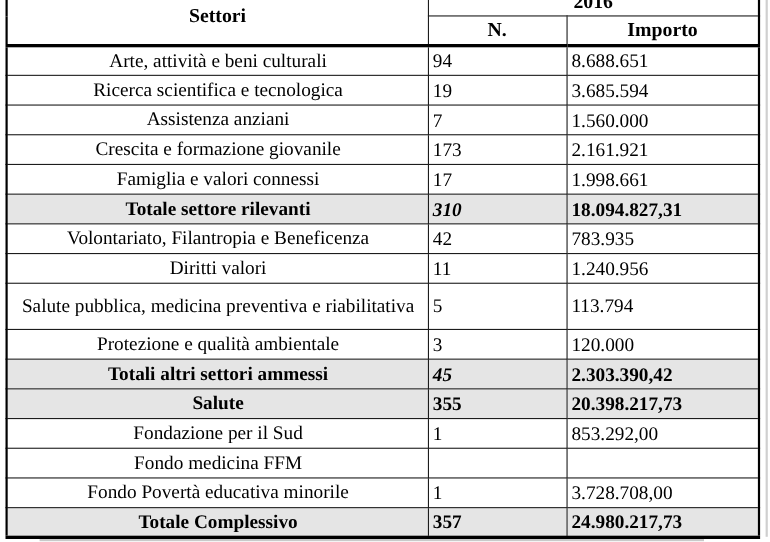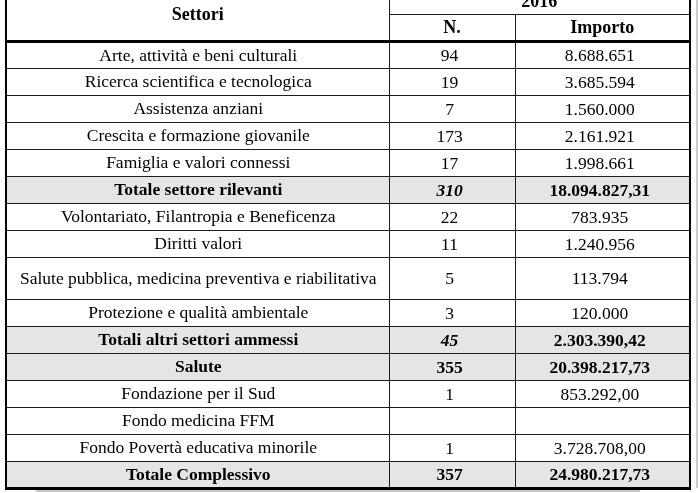--- a/index.html
+++ b/index.html
@@ -45,21 +45,21 @@
   tbody tr { height: 27px; }
   tbody tr.tall { height: 42px; }
   td.c-label {
     text-align: center;
     vertical-align: middle;
     padding: 1px 6px 1px 7px;
     font-size: 17.5px;
     line-height: 1.12;
   }
   td.c-n, td.c-importo {
-    text-align: center;
+    text-align: left;
     vertical-align: middle;
     padding: 1px 9px 1px 4px;
     font-size: 17.5px;
   }
   tr.total { font-weight: bold; }
   tr.total td { background: #e5e5e5; }
   td.it { font-style: italic; }
   .edge-right {
     position: absolute;
     left: 696px; top: 0;
@@ -120,21 +120,21 @@
         <td class="c-n">17</td>
         <td class="c-importo">1.998.661</td>
       </tr>
       <tr class="total">
         <td class="c-label">Totale settore rilevanti</td>
         <td class="c-n it">310</td>
         <td class="c-importo">18.094.827,31</td>
       </tr>
       <tr>
         <td class="c-label">Volontariato, Filantropia e Beneficenza</td>
-        <td class="c-n">22</td>
+        <td class="c-n">42</td>
         <td class="c-importo">783.935</td>
       </tr>
       <tr>
         <td class="c-label">Diritti valori</td>
         <td class="c-n">11</td>
         <td class="c-importo">1.240.956</td>
       </tr>
       <tr class="tall">
         <td class="c-label">Salute pubblica, medicina preventiva e riabilitativa</td>
         <td class="c-n">5</td>

